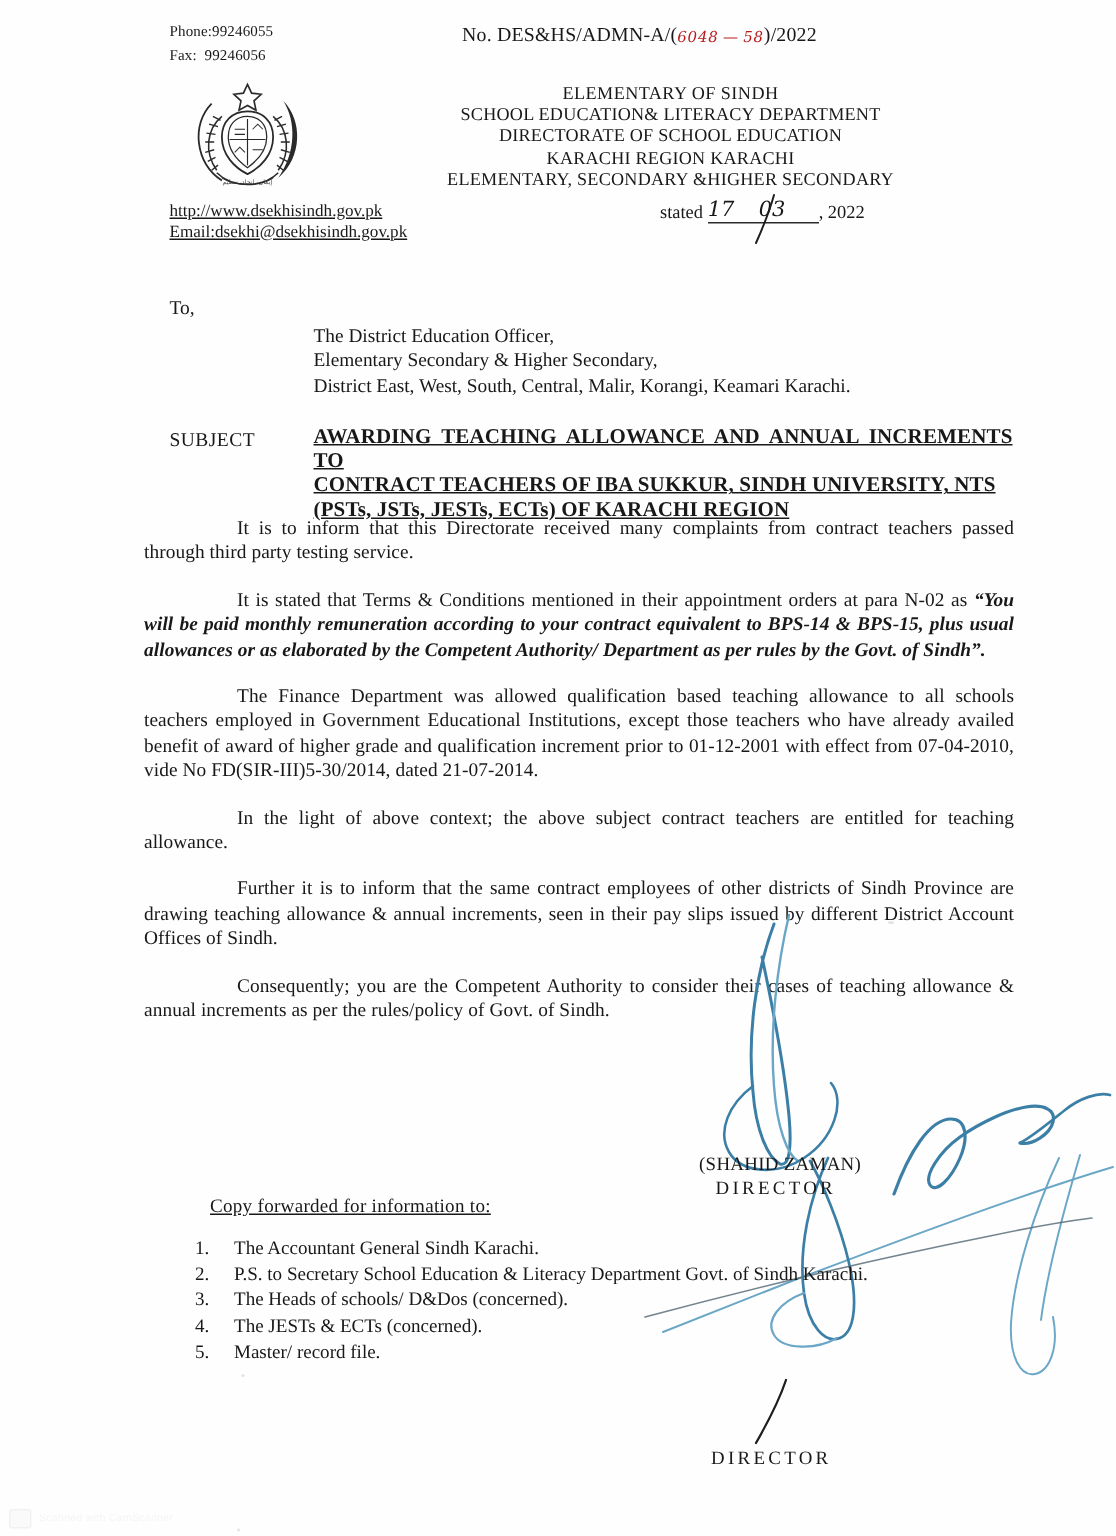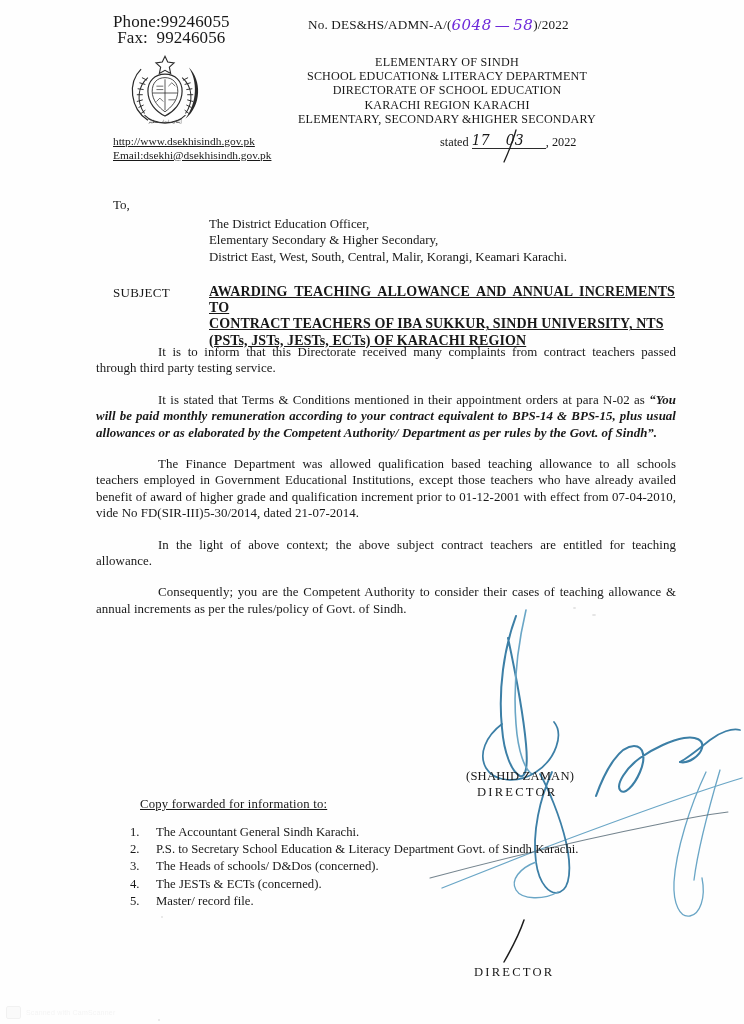--- a/index.html
+++ b/index.html
@@ -24,24 +24,23 @@
   }
 
   
   .abs { position: absolute; }
   .center { text-align: center; }
 
   
   .contact-block {
     left: 113px;
     top: 14px;
-    font-size: 17px;
+    font-size: 10px;
     line-height: 15.5px;
     letter-spacing: .1px;
-    text-align: center;
   }
   .contact-block .row { white-space: pre; }
 
   .emblem {
     left: 122px;
     top: 52px;
     width: 86px;
     height: 82px;
   }
   .emblem svg { display: block; width: 100%; height: 100%; }
@@ -57,22 +56,22 @@
   .file-no {
     left: 308px;
     top: 15px;
     font-size: 13.2px;
     letter-spacing: .15px;
     white-space: pre;
   }
   .hand {
     font-family: "DejaVu Serif", serif;
     font-style: italic;
-    font-size: 15px;
-    color: #6d28d9;
+    font-size: 10px;
+    color: #b91c1c;
     letter-spacing: .5px;
     position: relative;
     top: 1px;
   }
 
   .org-head {
     left: 232px;
     top: 55px;
     width: 430px;
     font-size: 12.1px;
@@ -296,20 +295,21 @@
     <div><span>AWARDING TEACHING ALLOWANCE AND ANNUAL INCREMENTS TO</span></div>
     <div><span>CONTRACT  TEACHERS  OF  IBA  SUKKUR,  SINDH  UNIVERSITY,  NTS</span></div>
     <div><span>(PSTs, JSTs, JESTs, ECTs) OF KARACHI REGION</span></div>
   </div>
 
   <div class="abs body-wrap">
     <p class="para">It is to inform that this Directorate received many complaints from contract teachers passed through third party testing service.</p>
     <p class="para"><span>It is stated that Terms &amp; Conditions mentioned in their appointment orders at para N-02 as </span><b>“You will be paid monthly remuneration according to your contract equivalent to BPS-14 &amp; BPS-15, plus usual allowances or as elaborated by the Competent Authority/ Department as per rules by the Govt. of Sindh”.</b></p>
     <p class="para">The Finance Department was allowed qualification based teaching allowance to all schools teachers employed in Government Educational Institutions, except those teachers who have already availed benefit of award of higher grade and qualification increment prior to 01-12-2001 with effect from 07-04-2010, vide No FD(SIR-III)5-30/2014, dated 21-07-2014.</p>
     <p class="para">In the light of above context; the above subject contract teachers are entitled for teaching allowance.</p>
+    <p class="para">Further it is to inform that the same contract employees of other districts of Sindh Province are drawing teaching allowance &amp; annual increments, seen in their pay slips issued by different District Account Offices of Sindh.</p>
     <p class="para">Consequently; you are the Competent Authority to consider their cases of teaching allowance &amp; annual increments as per the rules/policy of Govt. of Sindh.</p>
   </div>
 
   <div class="ink" style="left:480px; top:604px;">
     <svg width="240" height="230" viewBox="0 0 240 230">
       <path class="dark" style="stroke-width:2" d="M36 12 C 24 44, 18 86, 22 124 C 24 150, 32 168, 40 172 C 46 174, 48 162, 46 140 C 43 108, 34 62, 28 34"></path>
       <path class="thin" style="stroke-width:1.6" d="M46 6 C 38 40, 33 82, 36 120 C 38 148, 45 166, 52 170"></path>
       <path class="dark" style="stroke-width:1.7" d="M22 120 C 6 132, -2 150, 6 164 C 14 178, 38 180, 56 168 C 76 155, 84 130, 74 118"></path>
     </svg>
   </div>

